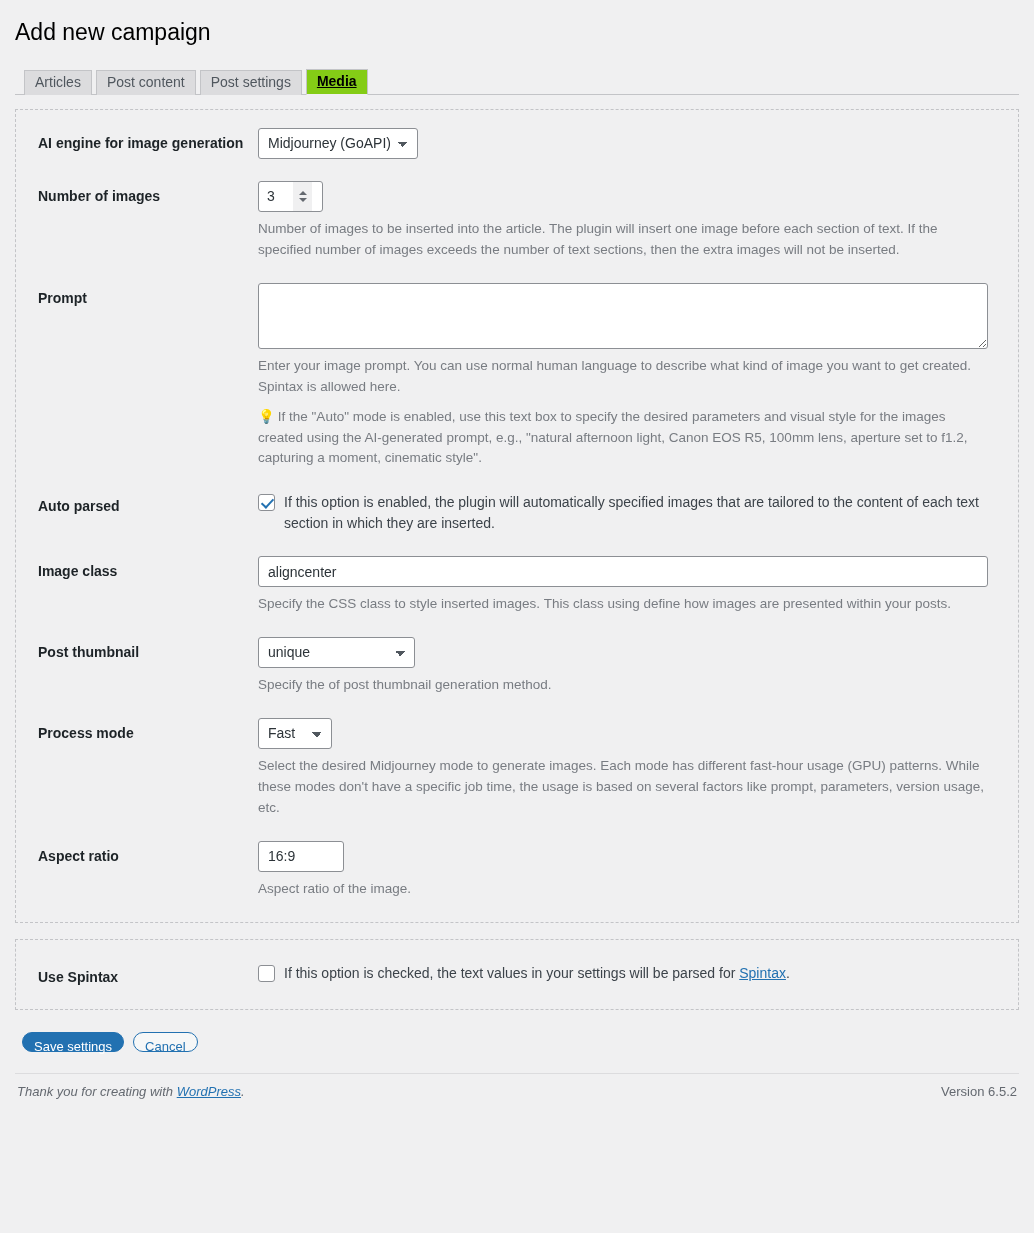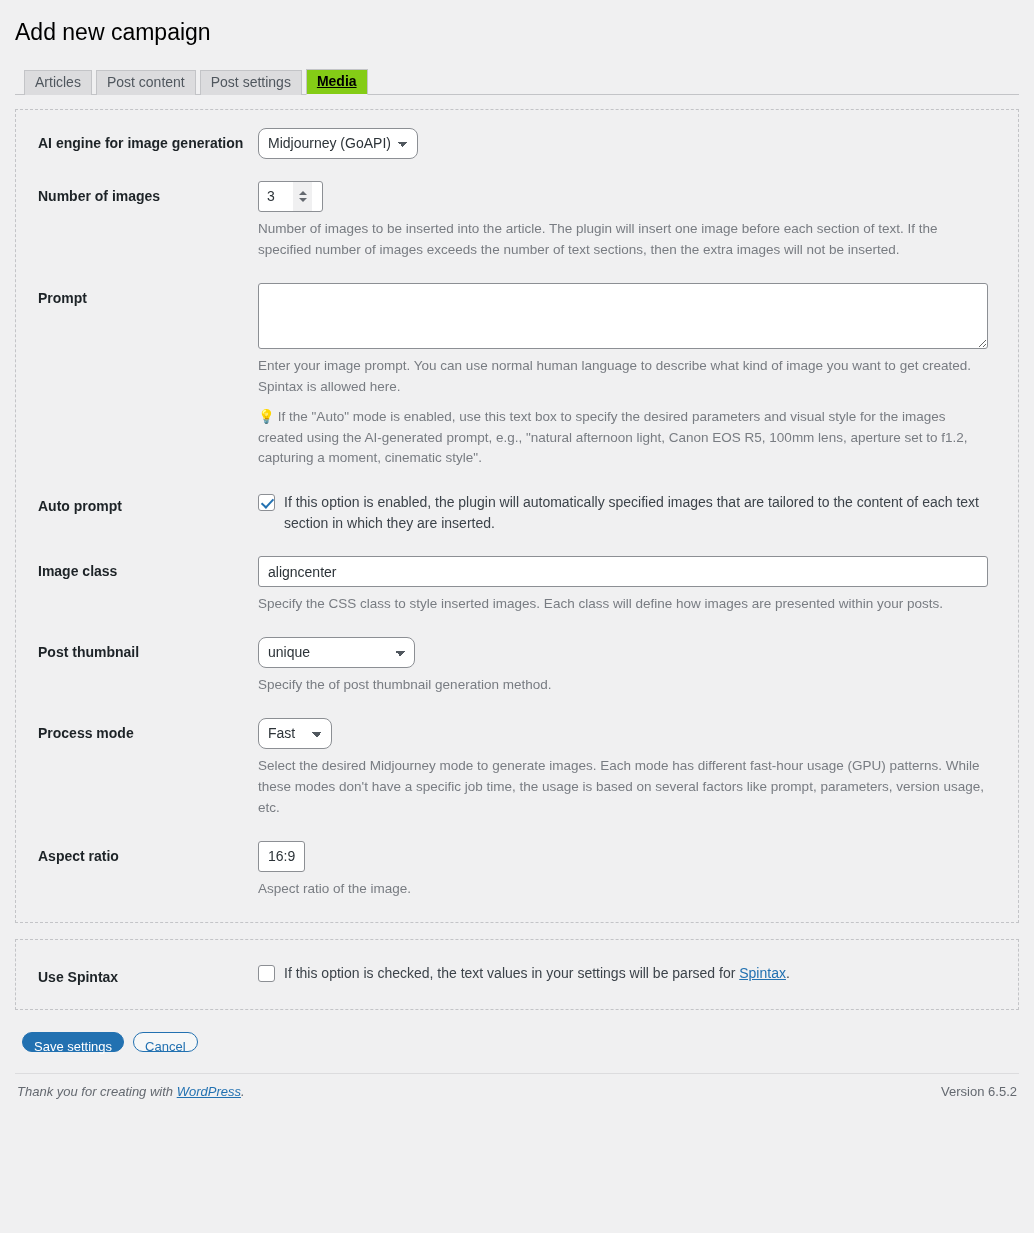--- a/index.html
+++ b/index.html
@@ -89,21 +89,21 @@
   .desc.tip { margin-top: 9px; }
   .desc .bulb { margin-right: 3px; }
 
   
   select.wp-select {
     font-family: "Liberation Sans", sans-serif;
     font-size: 14px;
     color: #2c3338;
     background-color: #fff;
     border: 1px solid #8c8f94;
-    border-radius: 8px;
+    border-radius: 3px;
     padding: 4px 26px 4px 9px;
     height: 31px;
     line-height: 1.5;
     -webkit-appearance: none;
     appearance: none;
     background-image:
       linear-gradient(45deg, transparent 50%, #50575e 50%),
       linear-gradient(135deg, #50575e 50%, transparent 50%);
     background-position:
       calc(100% - 14px) 13px,
@@ -176,21 +176,21 @@
     border-radius: 3px;
     background: #fff;
     font-family: "Liberation Sans", sans-serif;
     font-size: 14px;
     color: #2c3338;
     padding: 5px 9px;
     height: 31px;
     outline: none;
   }
   input.class-input { width: 100%; max-width: 730px; display: block; }
-  input.ratio-input { width: 47px; }
+  input.ratio-input { width: 86px; }
 
   
   .cb-line {
     display: flex;
     align-items: flex-start;
     gap: 9px;
   }
   .cb {
     flex: 0 0 auto;
     width: 17px; height: 17px;
@@ -306,34 +306,34 @@
       <div class="row-field">
         <textarea class="wp-textarea" style=""></textarea>
         <p class="desc">Enter your image prompt. You can use normal human language to describe what kind of image you want to get created. Spintax is allowed here.</p>
         <p class="desc tip">
           <span class="bulb">💡</span><span>If the "Auto" mode is enabled, use this text box to specify the desired parameters and visual style for the images created using the AI-generated prompt, e.g., "natural afternoon light, Canon EOS R5, 100mm lens, aperture set to f1.2, capturing a moment, cinematic style".</span>
         </p>
       </div>
     </div>
 
     <div class="row">
-      <div class="row-label">Auto prompt</div>
+      <div class="row-label">Auto parsed</div>
       <div class="row-field">
         <div class="cb-line">
           <span class="cb checked"></span>
           <span class="cb-text">If this option is enabled, the plugin will automatically specified images that are tailored to the content of each text section in which they are inserted.</span>
         </div>
       </div>
     </div>
 
     <div class="row">
       <div class="row-label">Image class</div>
       <div class="row-field">
         <input type="text" class="wp-text class-input" value="aligncenter" style="">
-        <p class="desc">Specify the CSS class to style inserted images. Each class will define how images are presented within your posts.</p>
+        <p class="desc">Specify the CSS class to style inserted images. This class using define how images are presented within your posts.</p>
       </div>
     </div>
 
     <div class="row">
       <div class="row-label">Post thumbnail</div>
       <div class="row-field">
         <select class="wp-select thumb-select">
           <option>unique</option>
         </select>
         <p class="desc">Specify the of post thumbnail generation method.</p>

